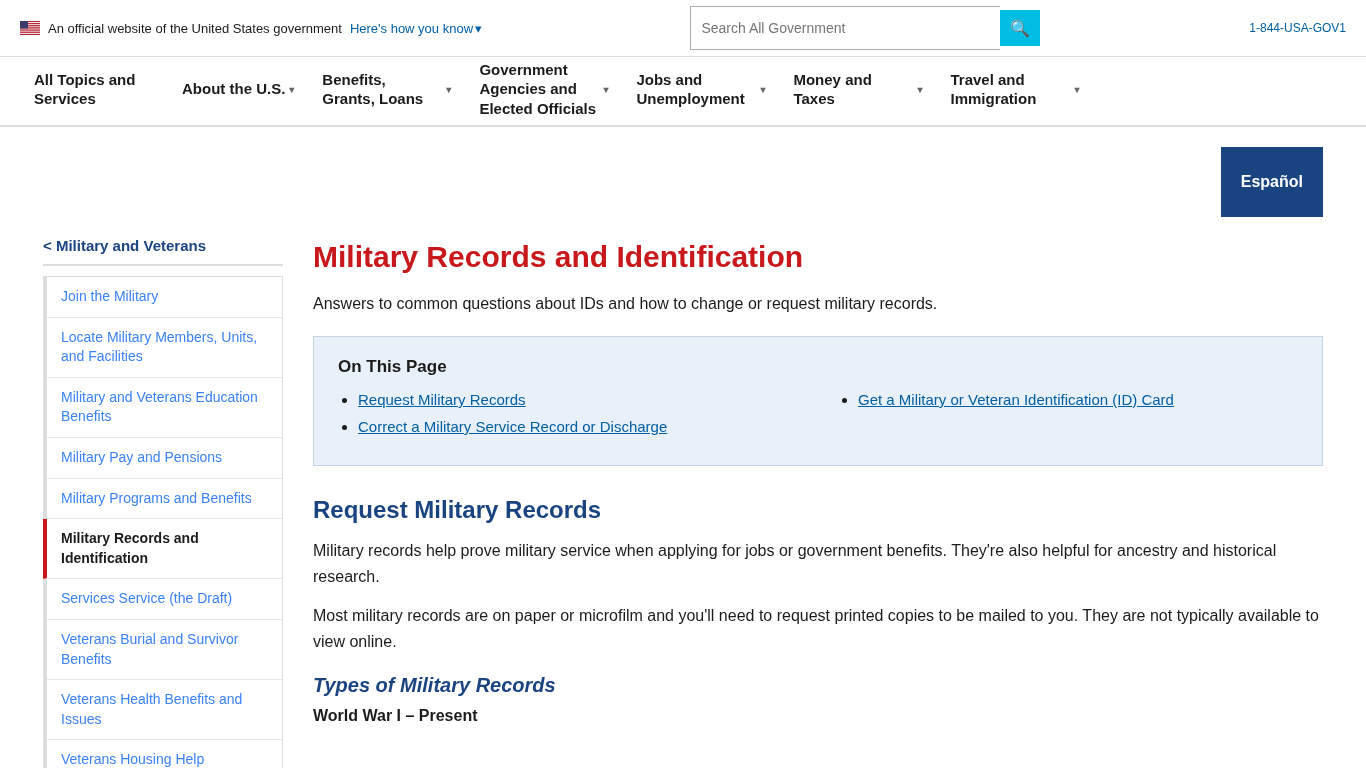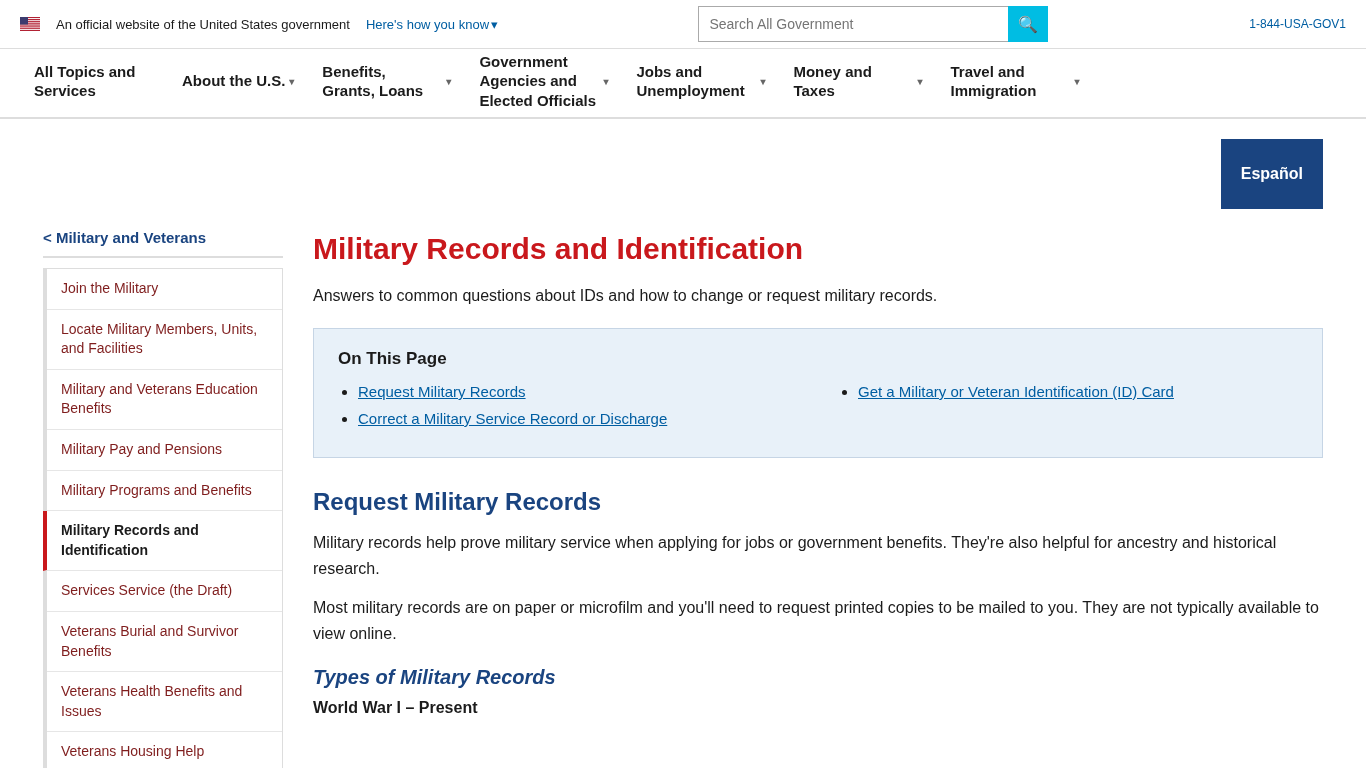--- a/index.html
+++ b/index.html
@@ -11,21 +11,21 @@
       border-bottom: 1px solid #ddd;
       padding: 6px 20px;
       display: flex;
       align-items: center;
       justify-content: space-between;
       min-height: 36px;
     }
     .top-bar-left {
       display: flex;
       align-items: center;
-      gap: 16px;
+      gap: 8px;
       font-size: 13px;
       color: #1b1b1b;
     }
     .flag-icon {
       width: 20px;
       height: 14px;
       display: inline-block;
     }
     .official-text {
       font-size: 13px;
@@ -44,21 +44,21 @@
       flex: 1;
       max-width: 350px;
       margin: 0 20px;
     }
     .search-input {
       flex: 1;
       padding: 6px 10px;
       border: 1px solid #aaa;
       border-right: none;
       font-size: 14px;
-      height: 36px;
+      height: 44px;
       outline: none;
     }
     .search-btn {
       background: #00bde3;
       border: none;
       width: 40px;
       height: 36px;
       cursor: pointer;
       display: flex;
       align-items: center;
@@ -152,21 +152,21 @@
       content: "< ";
     }
     .sidebar-nav {
       border: 1px solid #ddd;
       border-left: 4px solid #ddd;
     }
     .sidebar-nav-item {
       display: block;
       padding: 10px 14px;
       font-size: 14px;
-      color: #7f1d1d;
+      color: #3b82f6;
       text-decoration: none;
       border-bottom: 1px solid #e6e6e6;
       line-height: 1.4;
       cursor: pointer;
     }
     .sidebar-nav-item.active {
       border-left: 4px solid #c9181c;
       margin-left: -4px;
       color: #1b1b1b;
       font-weight: 600;

